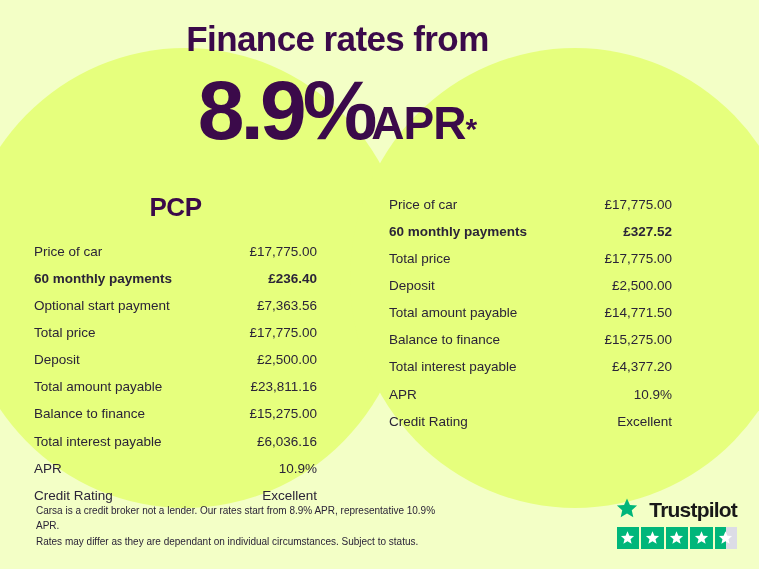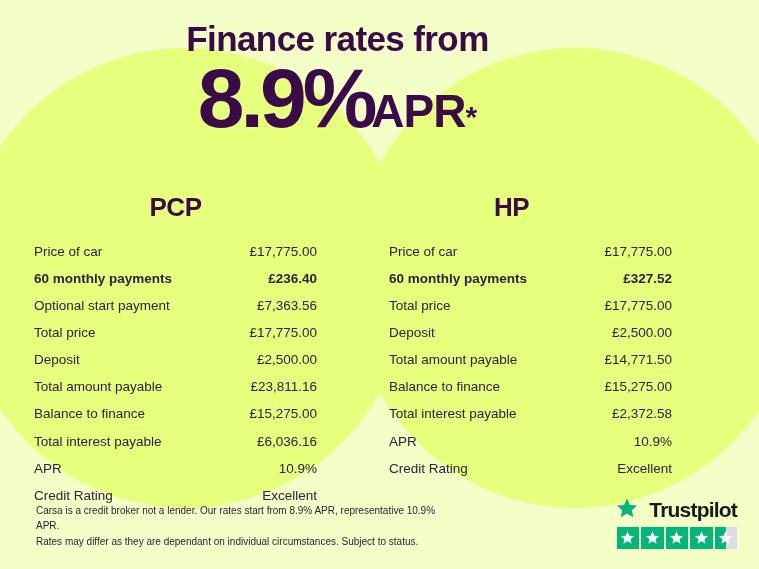--- a/index.html
+++ b/index.html
@@ -54,21 +54,21 @@
   }
   .headline {
     margin-top: 20px;
     font-size: 35px;
     font-weight: 700;
     letter-spacing: -0.6px;
     color: #3b0a4a;
     line-height: 1.1;
   }
   .rate-line {
-    margin-top: 0;
+    margin-top: 12px;
     display: flex;
     align-items: baseline;
     justify-content: center;
     color: #3b0a4a;
   }
   .rate-big {
     font-size: 84px;
     font-weight: 800;
     letter-spacing: -4px;
     line-height: 0.95;
@@ -237,21 +237,20 @@
           <span class="value">10.9%</span>
         </div>
         <div class="rate-row">
           <span class="label">Credit Rating</span>
           <span class="value">Excellent</span>
         </div>
       </div>
     </div>
 
     <div class="table-col right">
-      <div class="col-title right-title">HP</div>
       <div>
         <div class="rate-row">
           <span class="label">Price of car</span>
           <span class="value">£17,775.00</span>
         </div>
         <div class="rate-row bold">
           <span class="label">60 monthly payments</span>
           <span class="value">£327.52</span>
         </div>
         <div class="rate-row">
@@ -265,21 +264,21 @@
         <div class="rate-row">
           <span class="label">Total amount payable</span>
           <span class="value">£14,771.50</span>
         </div>
         <div class="rate-row">
           <span class="label">Balance to finance</span>
           <span class="value">£15,275.00</span>
         </div>
         <div class="rate-row">
           <span class="label">Total interest payable</span>
-          <span class="value">£2,372.58</span>
+          <span class="value">£4,377.20</span>
         </div>
         <div class="rate-row">
           <span class="label">APR</span>
           <span class="value">10.9%</span>
         </div>
         <div class="rate-row">
           <span class="label">Credit Rating</span>
           <span class="value">Excellent</span>
         </div>
       </div>

